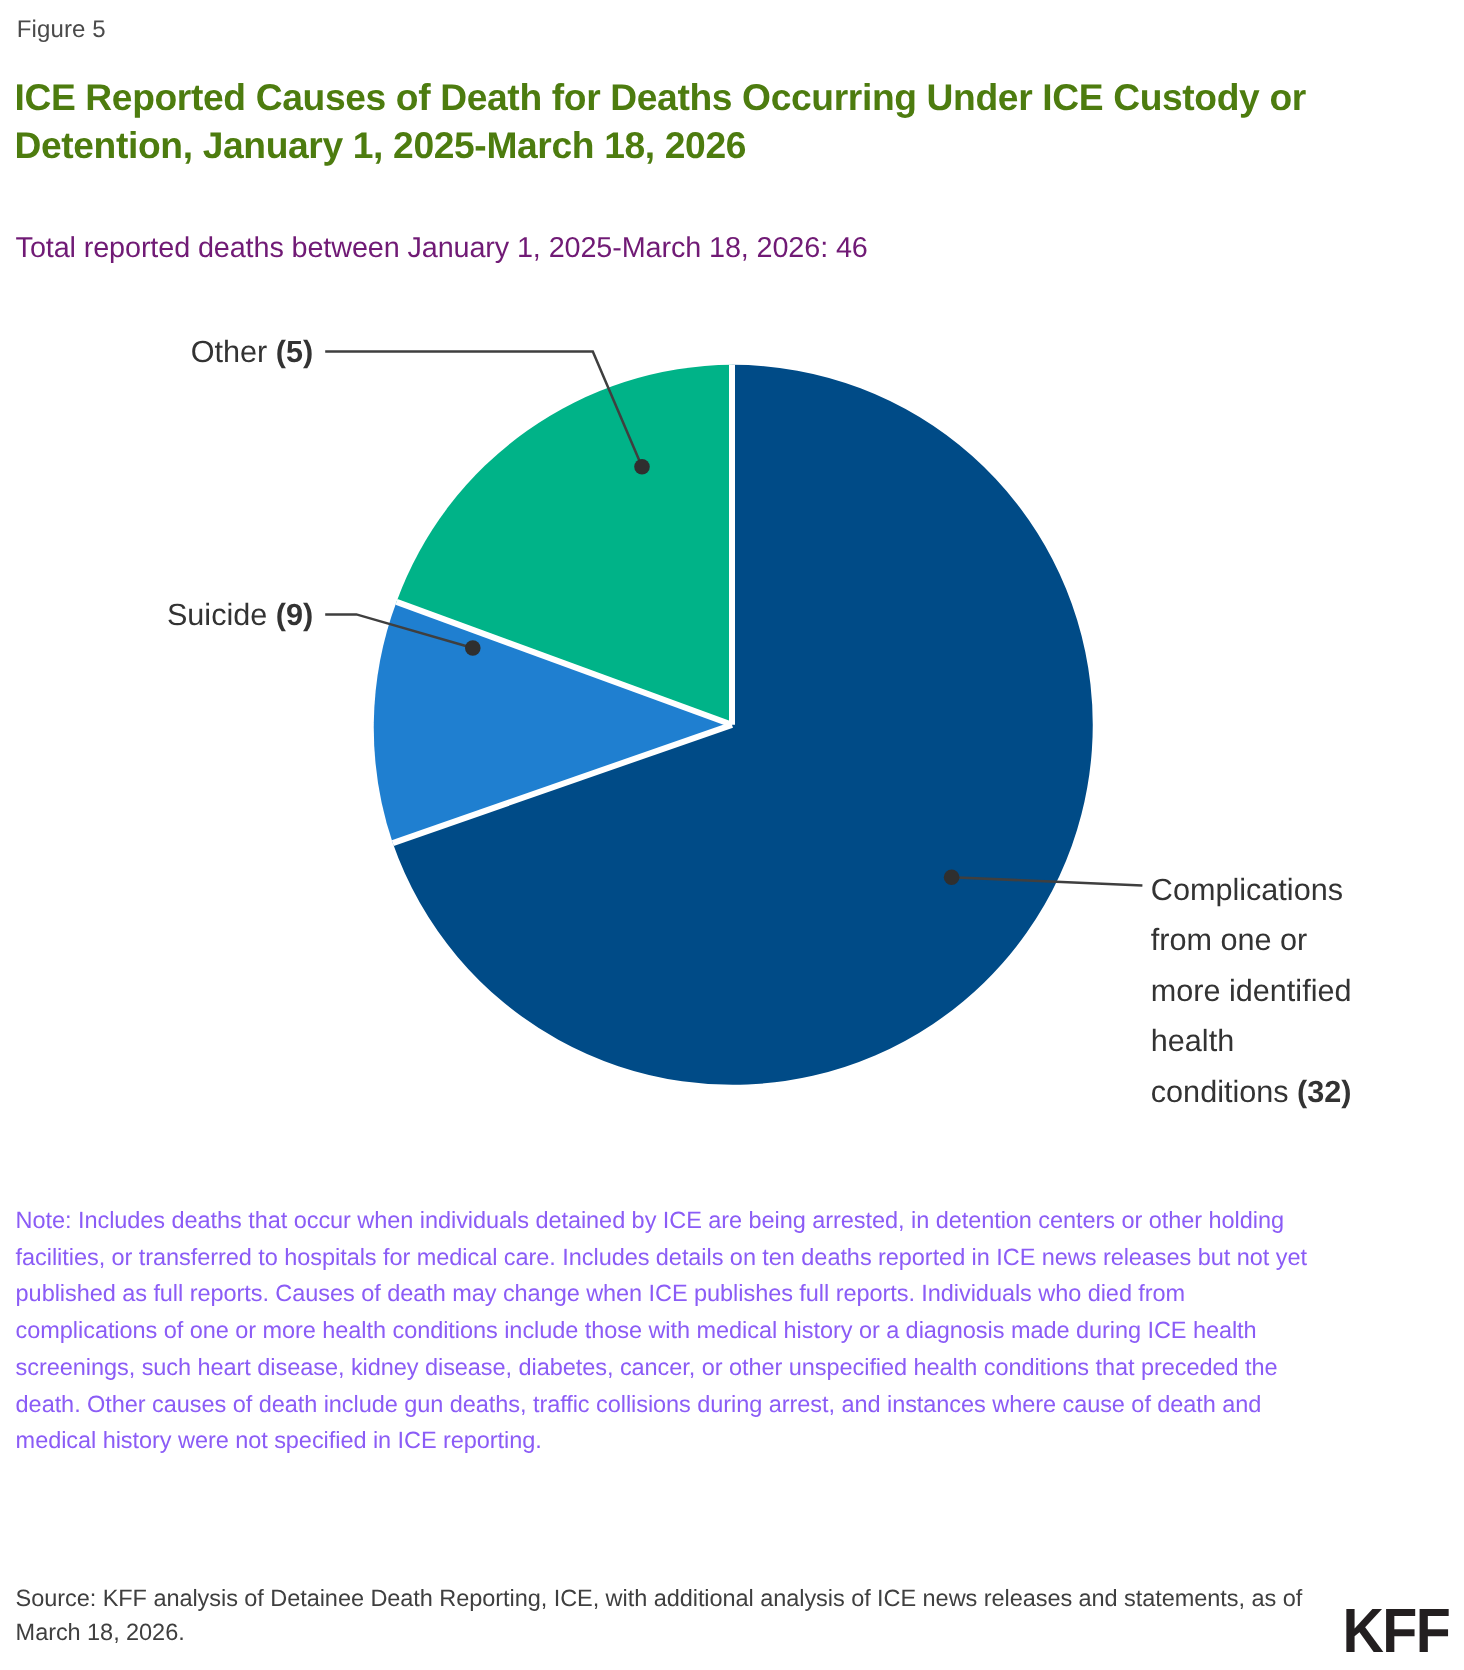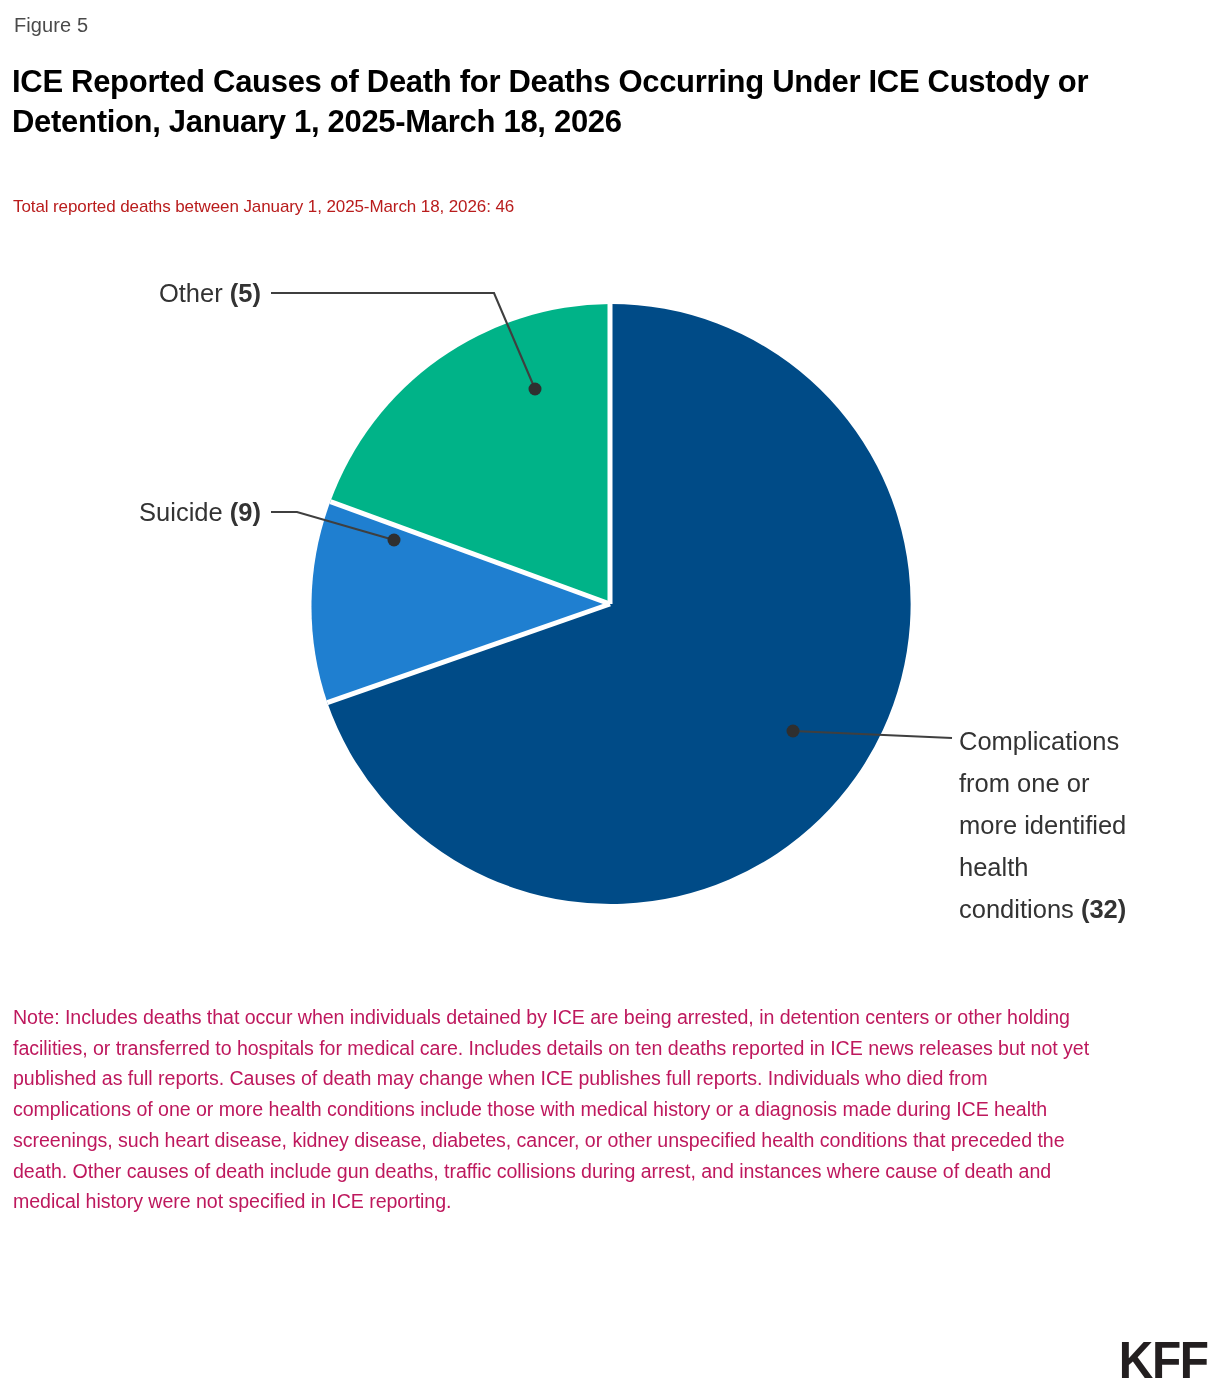--- a/index.html
+++ b/index.html
@@ -34,33 +34,33 @@
   }
 
   .chart-title {
     position: absolute;
     left: 12px;
     top: 62px;
     width: 1190px;
     font-size: 31px;
     line-height: 40px;
     font-weight: 700;
-    color: #000000;
+    color: #4d7c0f;
     letter-spacing: -0.3px;
   }
 
   .chart-subtitle {
     position: absolute;
     left: 13px;
     top: 192px;
     width: 1150px;
-    font-size: 17px;
+    font-size: 24px;
     line-height: 30px;
     font-weight: 400;
-    color: #b91c1c;
+    color: #701a75;
     letter-spacing: -0.1px;
   }
 
   
   .plot {
     position: absolute;
     left: 0;
     top: 250px;
     width: 980px;
     height: 740px;
@@ -81,21 +81,21 @@
 
   
   .note {
     position: absolute;
     left: 13px;
     top: 1002px;
     width: 1090px;
     font-size: 19.6px;
     line-height: 30.7px;
     font-weight: 400;
-    color: #be185d;
+    color: #8b5cf6;
     letter-spacing: -0.05px;
   }
 
   .source {
     position: absolute;
     left: 13px;
     top: 1318px;
     width: 1080px;
     font-size: 19.6px;
     line-height: 29px;
@@ -173,16 +173,17 @@
         <tspan x="959" dy="42">more identified</tspan>
         <tspan x="959" dy="42">health</tspan>
         <tspan x="959" dy="42"><tspan>conditions </tspan><tspan class="count">(32)</tspan></tspan>
       </text>
 
     </svg>
   </div>
 
   <div class="note">Note: Includes deaths that occur when individuals detained by ICE are being arrested, in detention centers or other holding facilities, or transferred to hospitals for medical care. Includes details on ten deaths reported in ICE news releases but not yet published as full reports. Causes of death may change when ICE publishes full reports. Individuals who died from complications of one or more health conditions include those with medical history or a diagnosis made during ICE health screenings, such heart disease, kidney disease, diabetes, cancer, or other unspecified health conditions that preceded the death. Other causes of death include gun deaths, traffic collisions during arrest, and instances where cause of death and medical history were not specified in ICE reporting.</div>
 
+  <div class="source">Source: KFF analysis of Detainee Death Reporting, ICE, with additional analysis of ICE news releases and statements, as of March 18, 2026.</div>
 
   <div class="kff-logo">KFF</div>
 
 </div>
 
 </body></html>

